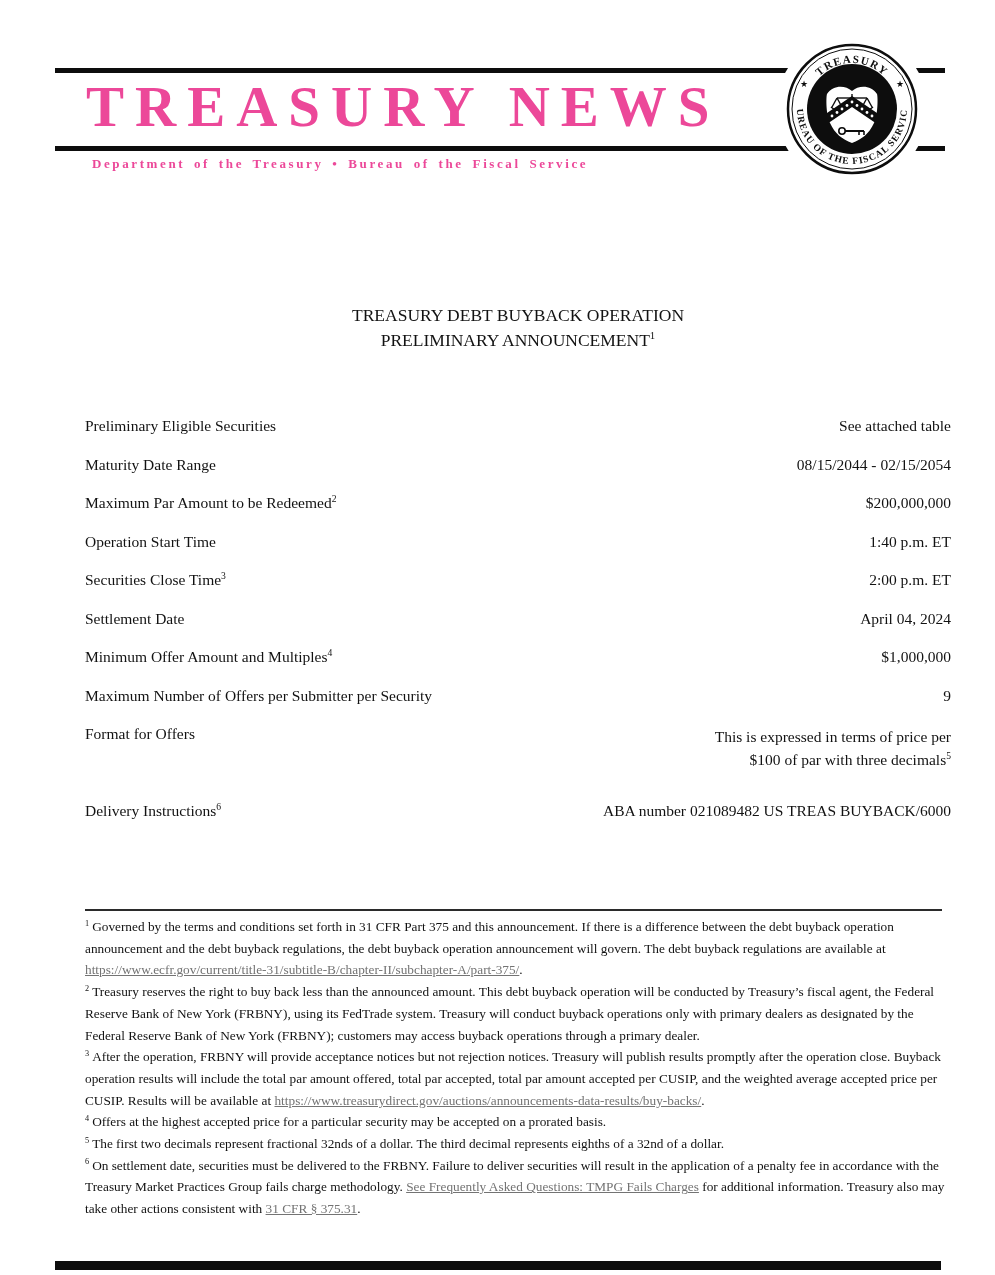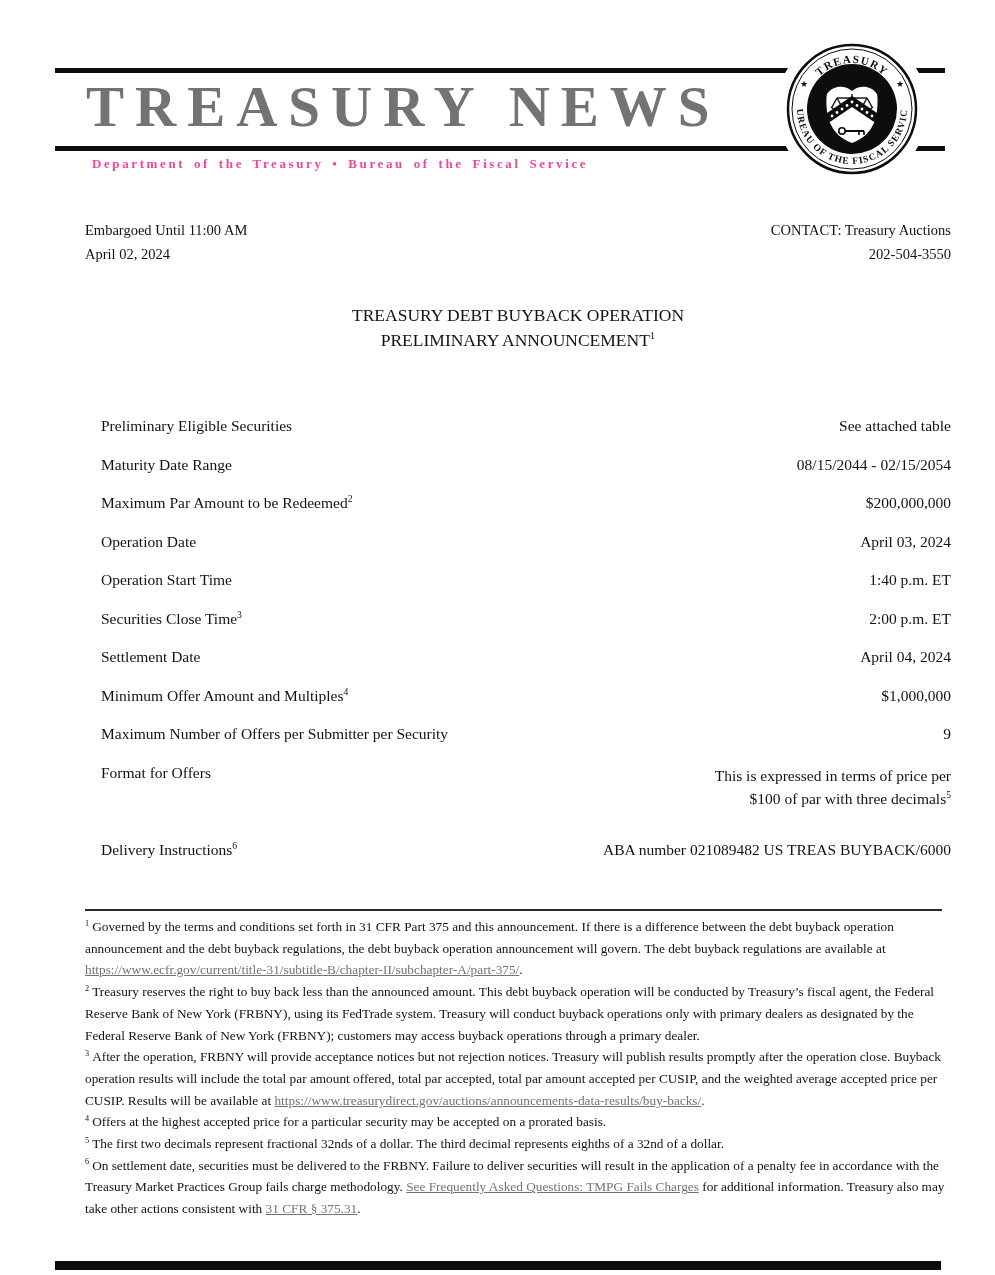--- a/index.html
+++ b/index.html
@@ -25,21 +25,21 @@
   .masthead-title {
     position: absolute;
     top: 72px;
     left: 86px;
     width: 680px;
     font-size: 57px;
     line-height: 70px;
     font-weight: bold;
     letter-spacing: 11px;
     white-space: nowrap;
-    color: #737373;
+    color: #ec4899;
   }
   .masthead-subtitle {
     position: absolute;
     top: 156px;
     left: 92px;
     font-size: 13px;
     font-weight: bold;
     letter-spacing: 2.6px;
     word-spacing: 3px;
     color: #ec4899;
@@ -88,21 +88,21 @@
     left: 85px;
     width: 866px;
     font-size: 15.5px;
   }
   .drow {
     display: flex;
     justify-content: space-between;
     align-items: flex-start;
     height: 38.5px;
   }
-  .drow .dlabel { white-space: nowrap; margin-left: 16px; }
+  .drow .dlabel { white-space: nowrap; }
   .drow .dvalue { text-align: right; }
   .drow.tall { height: 77px; }
   .drow .dvalue .vline { display: block; line-height: 23px; }
   
   .fn-rule {
     position: absolute;
     top: 909px;
     left: 85px;
     width: 857px;
     height: 2px;
@@ -192,52 +192,38 @@
 
       <g stroke="#0d0d0d" stroke-width="2" fill="none">
         <circle cx="60" cy="92" r="3.2" stroke-width="1.6"></circle>
         <line x1="63" y1="92" x2="82" y2="92"></line>
         <line x1="77" y1="92" x2="77" y2="96" stroke-width="1.6"></line>
         <line x1="82" y1="92" x2="82" y2="96" stroke-width="1.6"></line>
       </g>
     </svg>
   </div>
 
-  <div class="meta">
-    <div class="left">
-      <div>Embargoed Until 11:00 AM</div>
-      <div>April 02, 2024</div>
-    </div>
-    <div class="right">
-      <div>CONTACT: Treasury Auctions</div>
-      <div>202-504-3550</div>
-    </div>
-  </div>
 
   <div class="doc-title">
     <div>TREASURY DEBT BUYBACK OPERATION</div>
     <div><span>PRELIMINARY ANNOUNCEMENT</span><sup>1</sup></div>
   </div>
 
   <div class="details">
     <div class="drow">
       <span class="dlabel"><span>Preliminary Eligible Securities</span><sup></sup></span>
       <span class="dvalue">See attached table</span>
     </div>
     <div class="drow">
       <span class="dlabel"><span>Maturity Date Range</span><sup></sup></span>
       <span class="dvalue">08/15/2044 - 02/15/2054</span>
     </div>
     <div class="drow">
       <span class="dlabel"><span>Maximum Par Amount to be Redeemed</span><sup>2</sup></span>
       <span class="dvalue">$200,000,000</span>
-    </div>
-    <div class="drow">
-      <span class="dlabel"><span>Operation Date</span><sup></sup></span>
-      <span class="dvalue">April 03, 2024</span>
     </div>
     <div class="drow">
       <span class="dlabel"><span>Operation Start Time</span><sup></sup></span>
       <span class="dvalue">1:40 p.m. ET</span>
     </div>
     <div class="drow">
       <span class="dlabel"><span>Securities Close Time</span><sup>3</sup></span>
       <span class="dvalue">2:00 p.m. ET</span>
     </div>
     <div class="drow">

